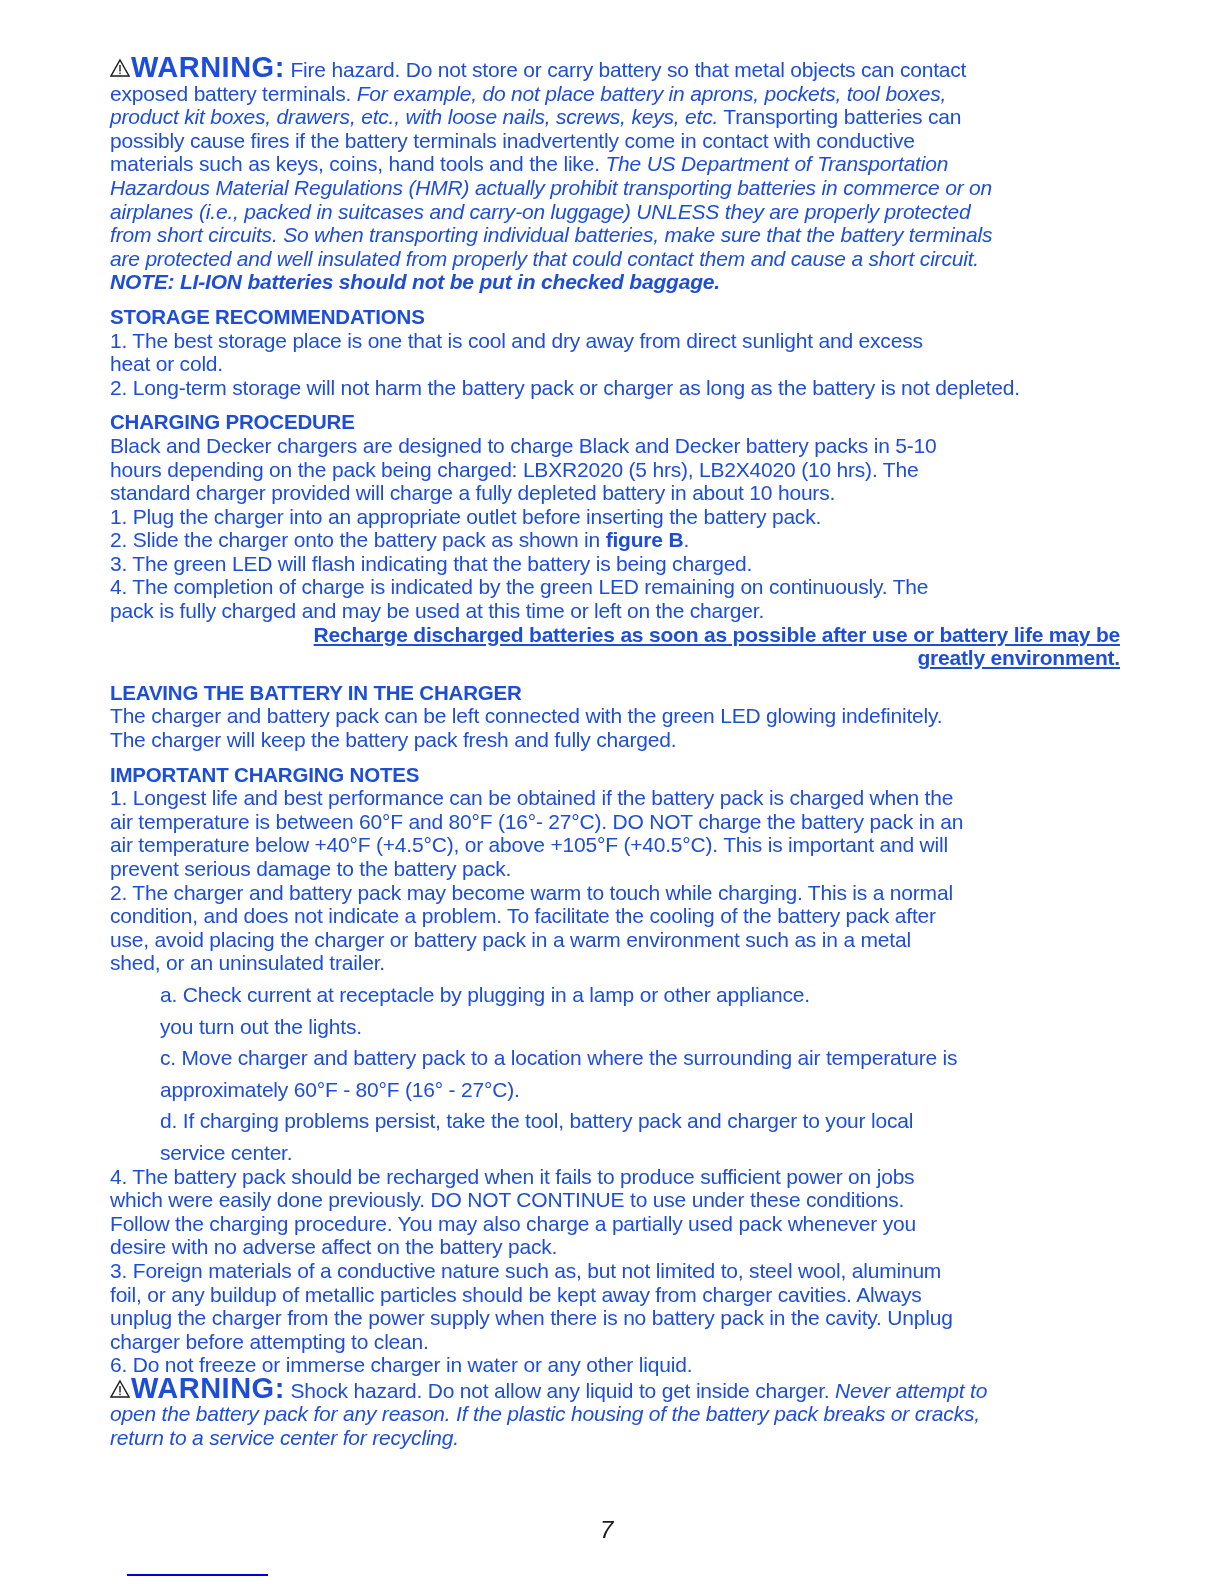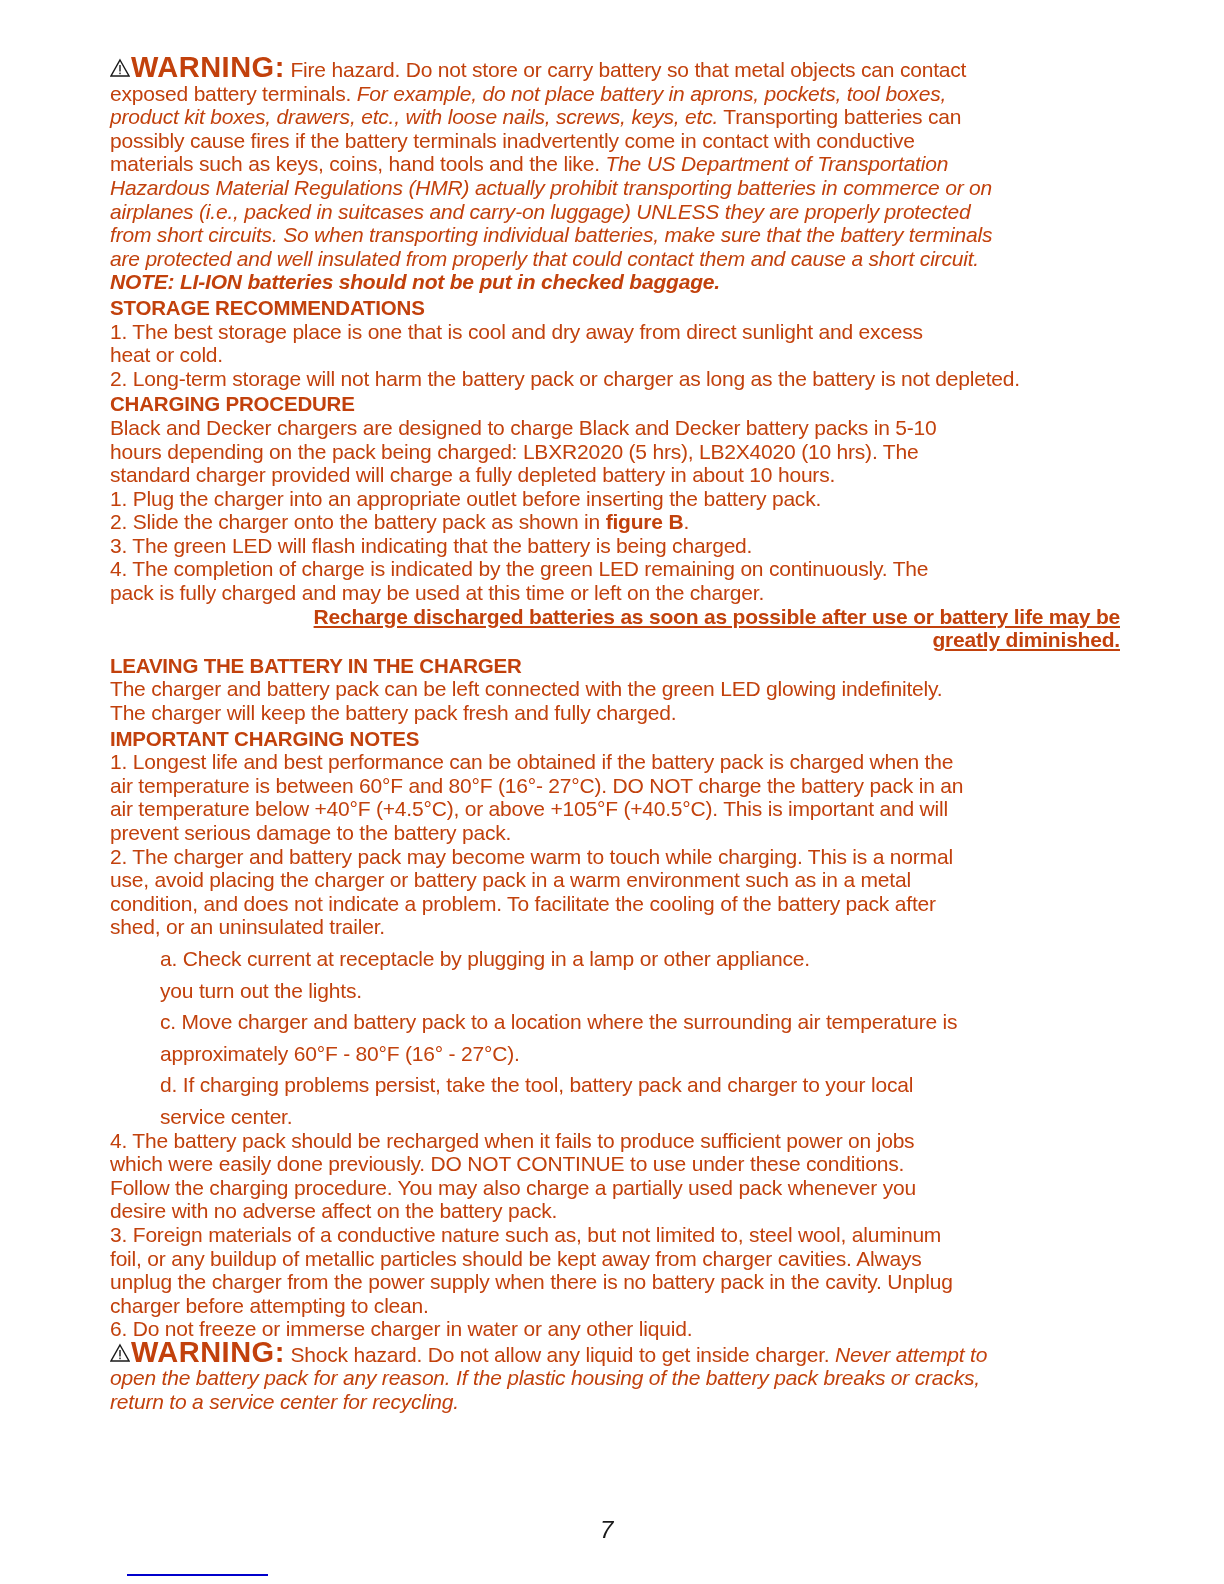--- a/index.html
+++ b/index.html
@@ -1,28 +1,28 @@
 <!DOCTYPE html>
 <html><head>
 <meta charset="utf-8">
 <style>
   html, body { margin: 0; padding: 0; background: #ffffff; }
   body { width: 1224px; height: 1584px; position: relative; overflow: hidden; }
   .page {
     position: absolute; left: 110px; top: 56px; width: 1010px;
     font-family: "Liberation Sans", sans-serif;
-    font-size: 21px; line-height: 23.6px; color: #c2410c;
+    font-size: 21px; line-height: 23.6px; color: #1d4ed8;
     letter-spacing: -0.2px;
   }
   .line { display: block; white-space: nowrap; }
   .it { font-style: italic; }
   .b { font-weight: bold; }
   .warn-word { font-weight: bold; font-size: 29px; letter-spacing: 0.5px; }
   .warn-icon { display: inline-block; width: 20px; height: 20px; vertical-align: -1px; margin-right: 1px; }
-  .heading { font-weight: bold; font-size: 20.5px; margin-top: 2px; display: block; }
+  .heading { font-weight: bold; font-size: 20.5px; margin-top: 11px; display: block; }
   .ul { text-decoration: underline; font-weight: bold; text-align: right; }
   .indent { padding-left: 50px; margin-top: 8px; }
   .pagenum { position: absolute; left: 600px; top: 1516px; font-family: "Liberation Sans", sans-serif; font-style: italic; font-size: 24px; color: #1a1a1a; }
   .footer-rule { position: absolute; left: 127px; top: 1574px; width: 141px; height: 2px; background: #0000cc; }
 </style>
 </head>
 <body>
 
 <div class="page">
 
@@ -51,35 +51,35 @@
   <span class="heading">CHARGING PROCEDURE</span>
   <span class="line">Black and Decker chargers are designed to charge Black and Decker battery packs in 5-10</span>
   <span class="line">hours depending on the pack being charged: LBXR2020 (5 hrs), LB2X4020 (10 hrs). The</span>
   <span class="line">standard charger provided will charge a fully depleted battery in about 10 hours.</span>
   <span class="line">1. Plug the charger into an appropriate outlet before inserting the battery pack.</span>
   <span class="line"><span>2. Slide the charger onto the battery pack as shown in </span><span class="b">figure B</span><span>.</span></span>
   <span class="line">3. The green LED will flash indicating that the battery is being charged.</span>
   <span class="line">4. The completion of charge is indicated by the green LED remaining on continuously. The</span>
   <span class="line">pack is fully charged and may be used at this time or left on the charger.</span>
   <span class="line ul">Recharge discharged batteries as soon as possible after use or battery life may be</span>
-  <span class="line ul">greatly diminished.</span>
+  <span class="line ul">greatly environment.</span>
 
   <span class="heading">LEAVING THE BATTERY IN THE CHARGER</span>
   <span class="line">The charger and battery pack can be left connected with the green LED glowing indefinitely.</span>
   <span class="line">The charger will keep the battery pack fresh and fully charged.</span>
 
   <span class="heading">IMPORTANT CHARGING NOTES</span>
   <div id="notes-list">
       <span class="line">1. Longest life and best performance can be obtained if the battery pack is charged when the</span>
       <span class="line">air temperature is between 60°F and 80°F (16°- 27°C). DO NOT charge the battery pack in an</span>
       <span class="line">air temperature below +40°F (+4.5°C), or above +105°F (+40.5°C). This is important and will</span>
       <span class="line">prevent serious damage to the battery pack.</span>
       <span class="line">2. The charger and battery pack may become warm to touch while charging. This is a normal</span>
+      <span class="line">condition, and does not indicate a problem. To facilitate the cooling of the battery pack after</span>
       <span class="line">use, avoid placing the charger or battery pack in a warm environment such as in a metal</span>
-      <span class="line">condition, and does not indicate a problem. To facilitate the cooling of the battery pack after</span>
       <span class="line">shed, or an uninsulated trailer.</span>
       <span class="line indent">a. Check current at receptacle by plugging in a lamp or other appliance.</span>
       <span class="line indent">you turn out the lights.</span>
       <span class="line indent">c. Move charger and battery pack to a location where the surrounding air temperature is</span>
       <span class="line indent">approximately 60°F - 80°F (16° - 27°C).</span>
       <span class="line indent">d. If charging problems persist, take the tool, battery pack and charger to  your local</span>
       <span class="line indent">service center.</span>
       <span class="line">4. The battery pack should be recharged when it fails to produce sufficient power on jobs</span>
       <span class="line">which were easily done previously. DO NOT CONTINUE to use under these conditions.</span>
       <span class="line">Follow the charging procedure. You may also charge a partially used pack whenever you</span>

